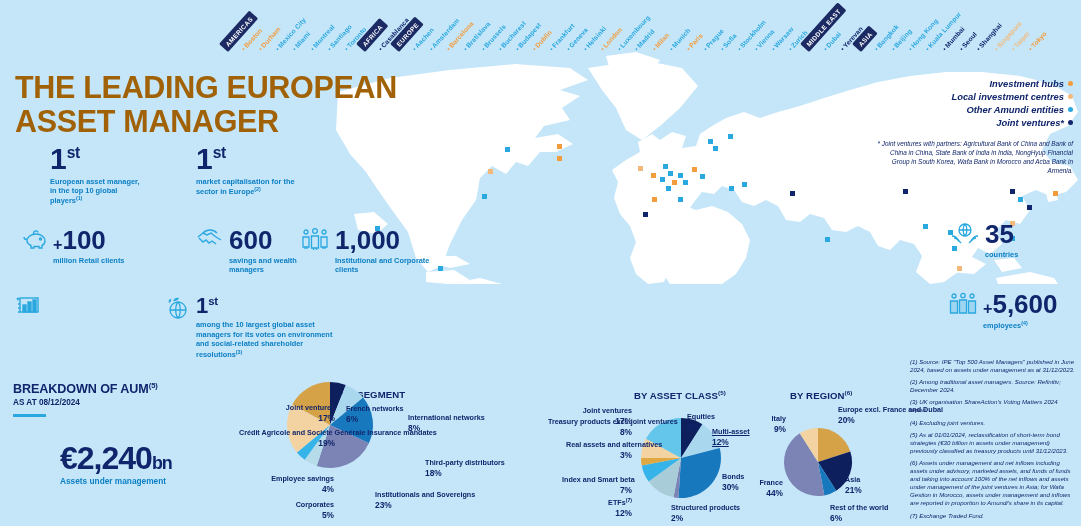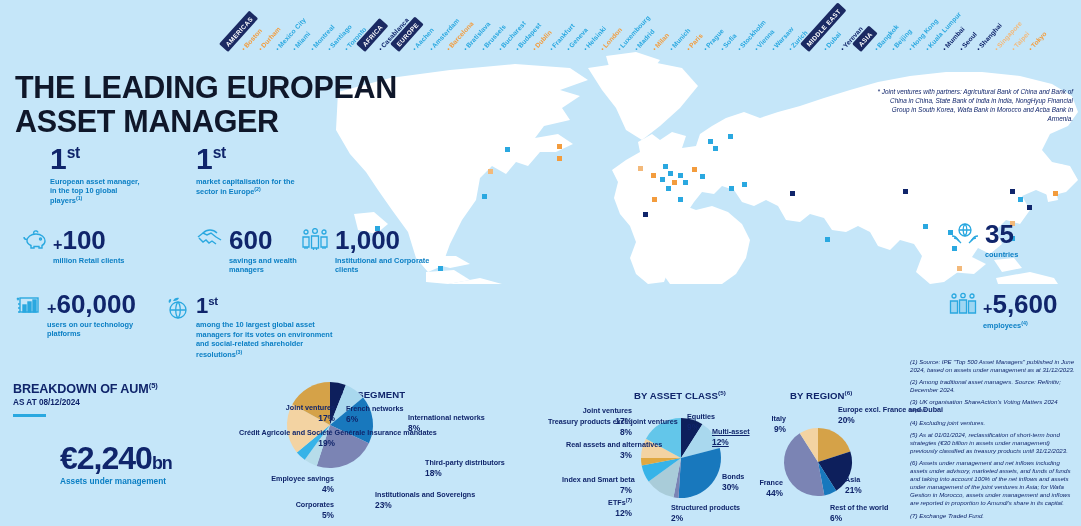--- a/index.html
+++ b/index.html
@@ -28,21 +28,21 @@
     position: absolute; bottom: 0; transform-origin: left bottom;
     transform: rotate(-48deg);
     background: #1b2a63; color: #fff;
     font-size: 6.4px; font-weight: bold; letter-spacing: .4px;
     padding: 2.5px 4px; border-radius: 1.5px; white-space: nowrap;
   }
 
   
   #headline {
     position: absolute; left: 15px; top: 70px; width: 400px;
-    color: #0f172a; font-size: 30.5px; font-weight: bold; line-height: 1.12;
+    color: #a16207; font-size: 30.5px; font-weight: bold; line-height: 1.12;
     letter-spacing: -.3px;
   }
 
   
   #legend { position: absolute; right: 8px; top: 78px; width: 200px; text-align: right; }
   .legend-row {
     color: #10256b; font-style: italic; font-weight: bold; font-size: 9.4px;
     line-height: 1.38; white-space: nowrap;
   }
   .legend-dot {
@@ -248,20 +248,26 @@
       <div class="city-item" style="left: 1014.6px; color: rgb(243, 185, 122);"><span class="bullet">•</span> Taipei</div>
       <div class="city-item" style="left: 1031.7px; color: rgb(243, 156, 61);"><span class="bullet">•</span> Tokyo</div>
     </div>
 
   <div id="headline">
     <div>THE LEADING EUROPEAN</div>
     <div>ASSET MANAGER</div>
   </div>
 
   <div id="legend">
+    <div id="legend-rows">
+        <div class="legend-row"><span>Investment hubs</span><span class="legend-dot" style="background: rgb(243, 156, 61);"></span></div>
+        <div class="legend-row"><span>Local investment centres</span><span class="legend-dot" style="background: rgb(243, 185, 122);"></span></div>
+        <div class="legend-row"><span>Other Amundi entities</span><span class="legend-dot" style="background: rgb(42, 168, 224);"></span></div>
+        <div class="legend-row"><span>Joint ventures*</span><span class="legend-dot" style="background: rgb(16, 37, 107);"></span></div>
+      </div>
     <div id="legend-note">* Joint ventures with partners: Agricultural Bank of China and Bank of China in China, State Bank of India in India, NongHyup Financial Group in South Korea, Wafa Bank in Morocco and Acba Bank in Armenia.</div>
   </div>
 
   <div id="kpi-layer">
       <div class="kpi" style="left: 50px; top: 145px;">
         <div class="kpi-inner">
           <div class="kpi-body">
             <div class="kpi-num" style="font-size: 30px;"><span>1</span><span class="sup">st</span></div>
             <div class="kpi-label" style="width: 96px;">European asset manager, in the top 10 global players<sup>(1)</sup></div>
           </div>
@@ -323,24 +329,20 @@
       <div class="kpi" style="left: 16px; top: 292px;">
         <div class="kpi-inner">
           <span class="kpi-ico"><svg width="26" height="24" viewBox="0 0 26 24" fill="none" stroke="#2aa8e0" stroke-width="1.4">
               <rect x="4" y="6" width="18" height="14"></rect>
               <rect x="7" y="13" width="3" height="7" fill="#2aa8e0"></rect>
               <rect x="12" y="10" width="3" height="10" fill="#2aa8e0"></rect>
               <rect x="17" y="8" width="3" height="12" fill="#2aa8e0"></rect>
               <path d="M2 20h2M2 16h2M2 12h2"></path>
               <path d="M1 6l2 2M3 6l-2 2"></path>
             </svg></span>
-          <div class="kpi-body">
-            <div class="kpi-num" style="font-size: 26px;"><span class="plus">+</span><span>60,000</span></div>
-            <div class="kpi-label" style="width: 110px;">users on our technology platforms</div>
-          </div>
         </div>
       </div>
       <div class="kpi" style="left: 165px; top: 296px;">
         <div class="kpi-inner">
           <span class="kpi-ico"><svg width="26" height="24" viewBox="0 0 26 24" fill="none" stroke="#2aa8e0" stroke-width="1.3">
               <circle cx="13" cy="14" r="8"></circle>
               <path d="M5 14h16M13 6c3 3 3 13 0 16M13 6c-3 3-3 13 0 16"></path>
               <path d="M8 5c1-3 4-4 6-3-1 2-3 3.5-6 3z" fill="#2aa8e0" stroke="none"></path>
               <path d="M4 7c-1-2 0-4 2-4 .5 1.5 0 3-2 4z" fill="#2aa8e0" stroke="none"></path>
             </svg></span>

